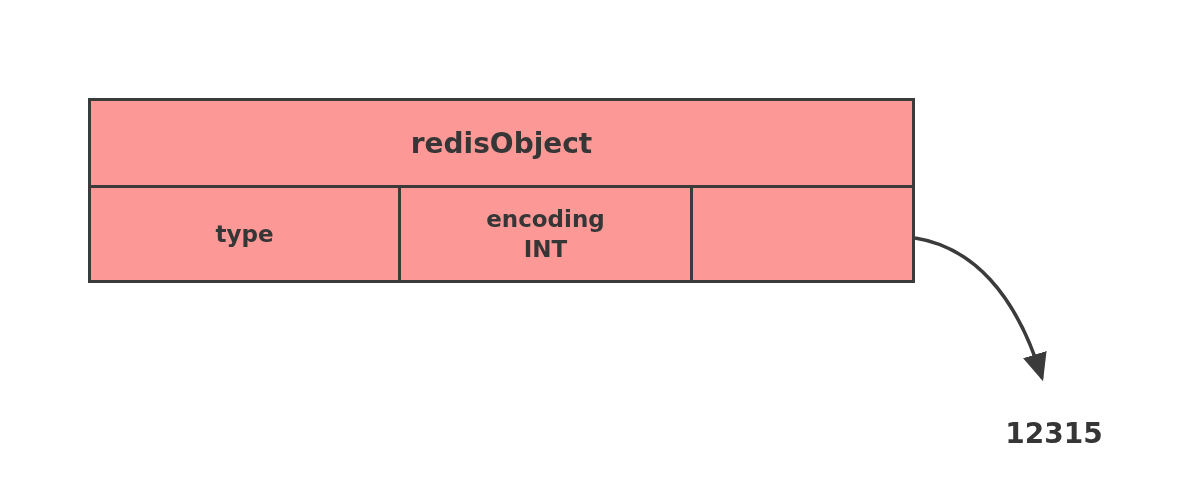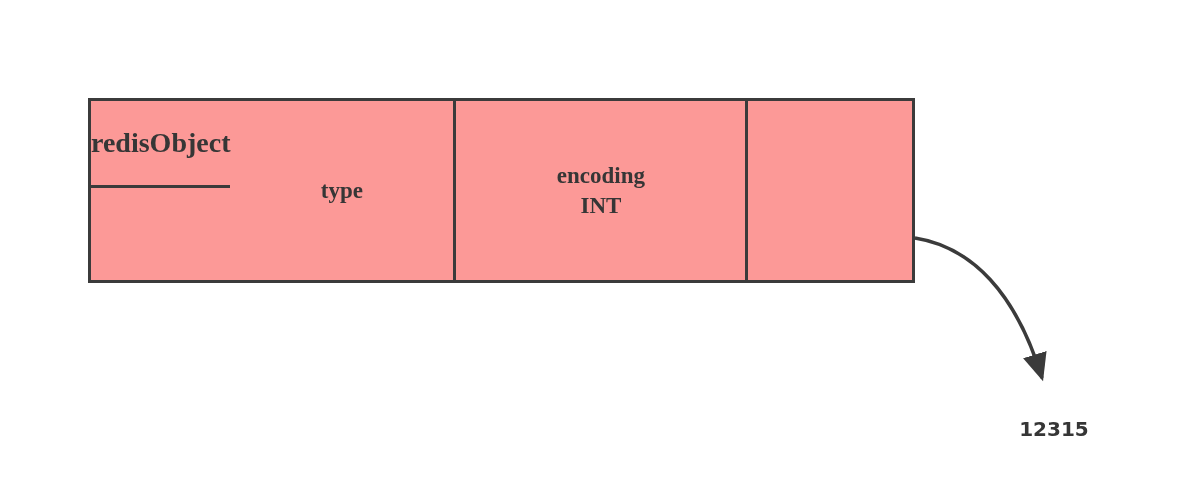--- a/index.html
+++ b/index.html
@@ -23,22 +23,21 @@
   }
   .robj-table {
     position: absolute;
     left: 88px;
     top: 98px;
     width: 827px;
     height: 185px;
     border: 3px solid var(--line);
     background: var(--cell-fill);
     display: flex;
-    flex-direction: row;
-    font-family: Liberation Serif, serif;
+    flex-direction: column;
   }
   .robj-header {
     height: 87px;
     border-bottom: 3px solid var(--line);
     display: flex;
     align-items: center;
     justify-content: center;
     font-size: 28px;
     font-weight: bold;
     color: var(--text);
@@ -51,37 +50,37 @@
     display: flex;
     flex-direction: column;
     align-items: center;
     justify-content: center;
     font-size: 23px;
     font-weight: bold;
     line-height: 30px;
     color: var(--text);
     text-align: center;
   }
-  .robj-cell.c-type     { width: 226px; border-right: 3px solid var(--line); gap: 45px; }
+  .robj-cell.c-type     { width: 310px; border-right: 3px solid var(--line); gap: 45px; }
   .robj-cell.c-encoding { width: 292px; border-right: 3px solid var(--line); text-align: right; }
   .robj-cell.c-ptr      { flex: 1; }
   .arrow-layer {
     position: absolute;
     left: 0; top: 0;
     width: 1198px;
     height: 502px;
     pointer-events: none;
   }
   .pointer-value {
     position: absolute;
     left: 994px;
     top: 417px;
     width: 120px;
     text-align: center;
-    font-size: 20px;
+    font-size: 28px;
     font-weight: bold;
     color: var(--text);
   }
 </style>
 </head>
 <body>
 
 <div class="canvas">
 
   <div class="robj-table">

